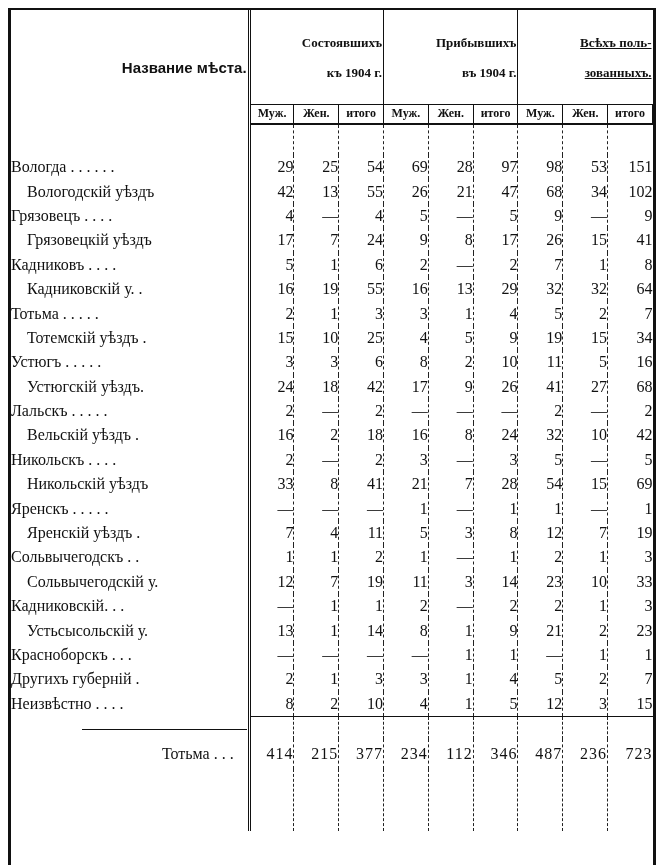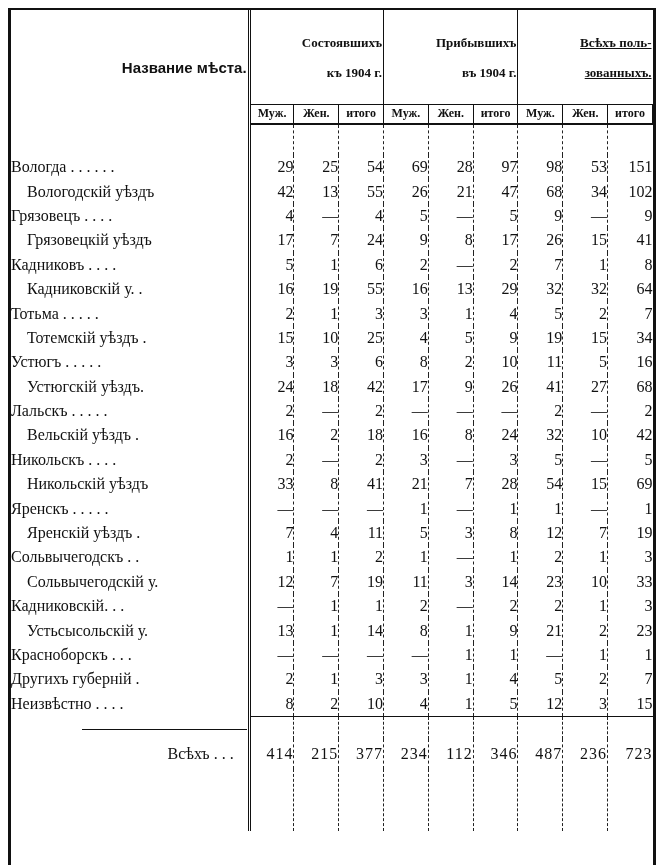--- a/index.html
+++ b/index.html
@@ -378,21 +378,21 @@
           <td class="num-sep"></td>
           <td class="num-sep"></td>
           <td class="num-sep"></td>
           <td class="num-sep"></td>
           <td class="num-sep"></td>
           <td class="num-sep"></td>
           <td class="num-sep"></td>
           <td class="num-sep" style="border-right: none;"></td>
         </tr>
         <tr class="row total">
-          <td class="name">Всѣхъ . . .</td>
+          <td class="name">Тотьма . . .</td>
           <td class="num">414</td>
           <td class="num">215</td>
           <td class="num">377</td>
           <td class="num">234</td>
           <td class="num">112</td>
           <td class="num">346</td>
           <td class="num">487</td>
           <td class="num">236</td>
           <td class="num">723</td>
         </tr>

